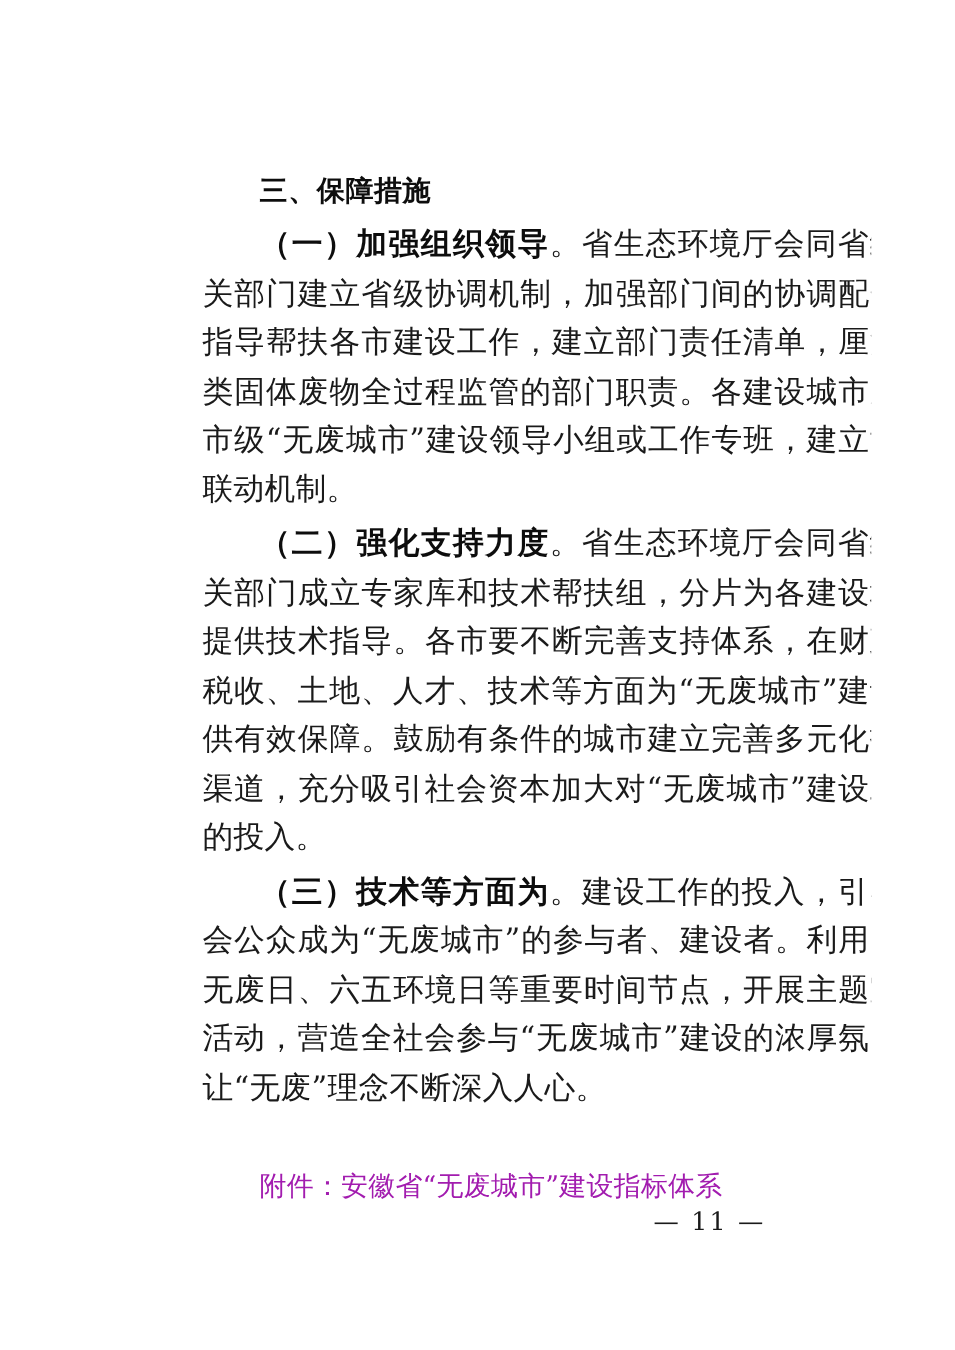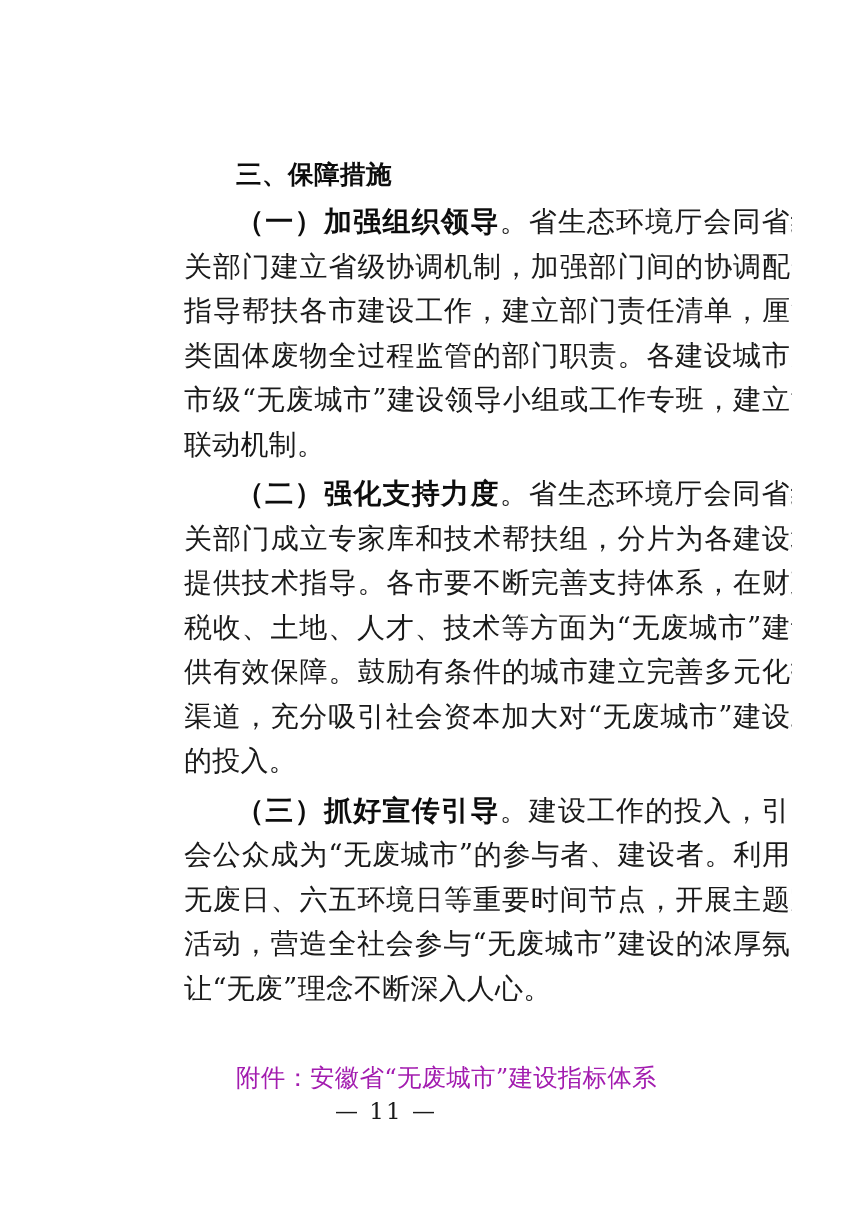--- a/index.html
+++ b/index.html
@@ -69,42 +69,42 @@
     white-space: pre;
   }
   .spacer-line {
     height: 44.5px;
   }
   .page-footer {
     position: absolute;
     left: 0;
     right: 96px;
     top: 1098px;
-    text-align: center;
+    text-align: right;
     font-family: "DejaVu Serif", "Liberation Serif", serif;
     font-size: 23px;
     letter-spacing: 2px;
     color: #1a1a1a;
     white-space: pre;
   }
 </style>
 </head>
 <body>
 
 <div class="page">
 
   <div class="content">
 
     <h2 class="section-heading">三、保障措施</h2>
 
     <p class="para"><span class="lead">（一）加强组织领导</span><span>。省生态环境厅会同省级有关部门建立省级协调机制，加强部门间的协调配合，指导帮扶各市建设工作，建立部门责任清单，厘清各类固体废物全过程监管的部门职责。各建设城市成立市级“无废城市”建设领导小组或工作专班，建立协调联动机制。</span></p>
 
     <p class="para"><span class="lead">（二）强化支持力度</span><span>。省生态环境厅会同省级有关部门成立专家库和技术帮扶组，分片为各建设城市提供技术指导。各市要不断完善支持体系，在财政、税收、土地、人才、技术等方面为“无废城市”建设提供有效保障。鼓励有条件的城市建立完善多元化投入渠道，充分吸引社会资本加大对“无废城市”建设工作的投入。</span></p>
 
-    <p class="para"><span class="lead">（三）抓好宣传引导</span><span>。建设工作的投入，引导社会公众成为“无废城市”的参与者、建设者。利用国际无废日、六五环境日等重要时间节点，开展主题宣传活动，营造全社会参与“无废城市”建设的浓厚氛围，让“无废”理念不断深入人心。</span></p>
+    <p class="para"><span class="lead">（三）技术等方面为</span><span>。建设工作的投入，引导社会公众成为“无废城市”的参与者、建设者。利用国际无废日、六五环境日等重要时间节点，开展主题宣传活动，营造全社会参与“无废城市”建设的浓厚氛围，让“无废”理念不断深入人心。</span></p>
 
     <div class="spacer-line"></div>
 
     <p class="attachment">附件：安徽省“无废城市”建设指标体系</p>
 
   </div>
 
   <div class="page-footer">— 11 —</div>
 
 </div>

